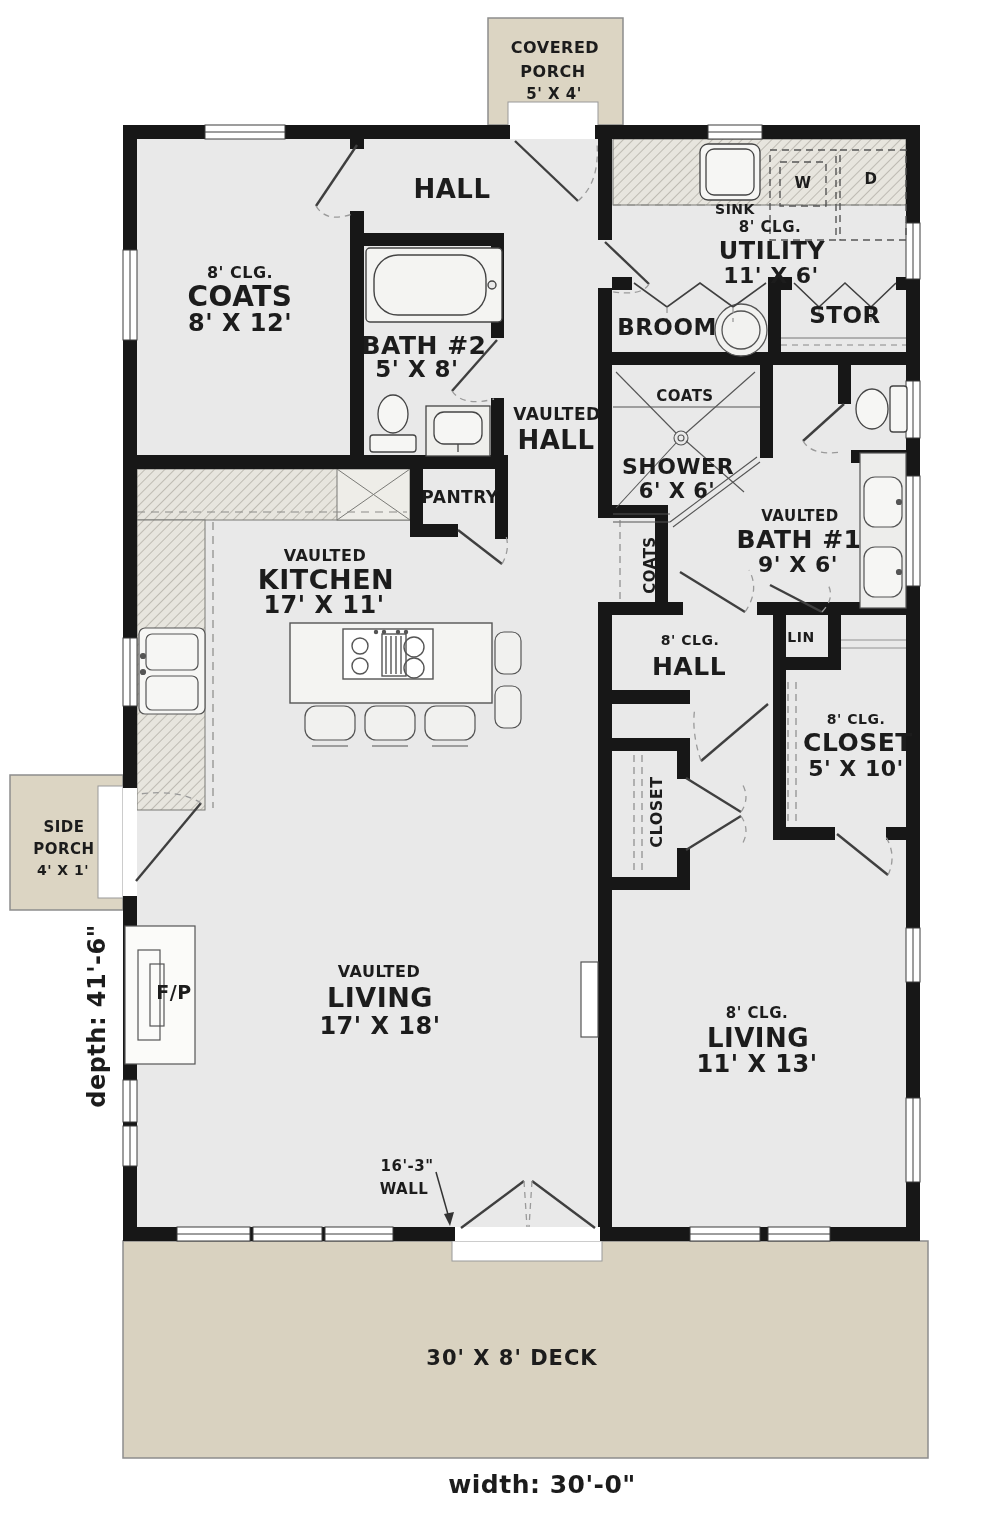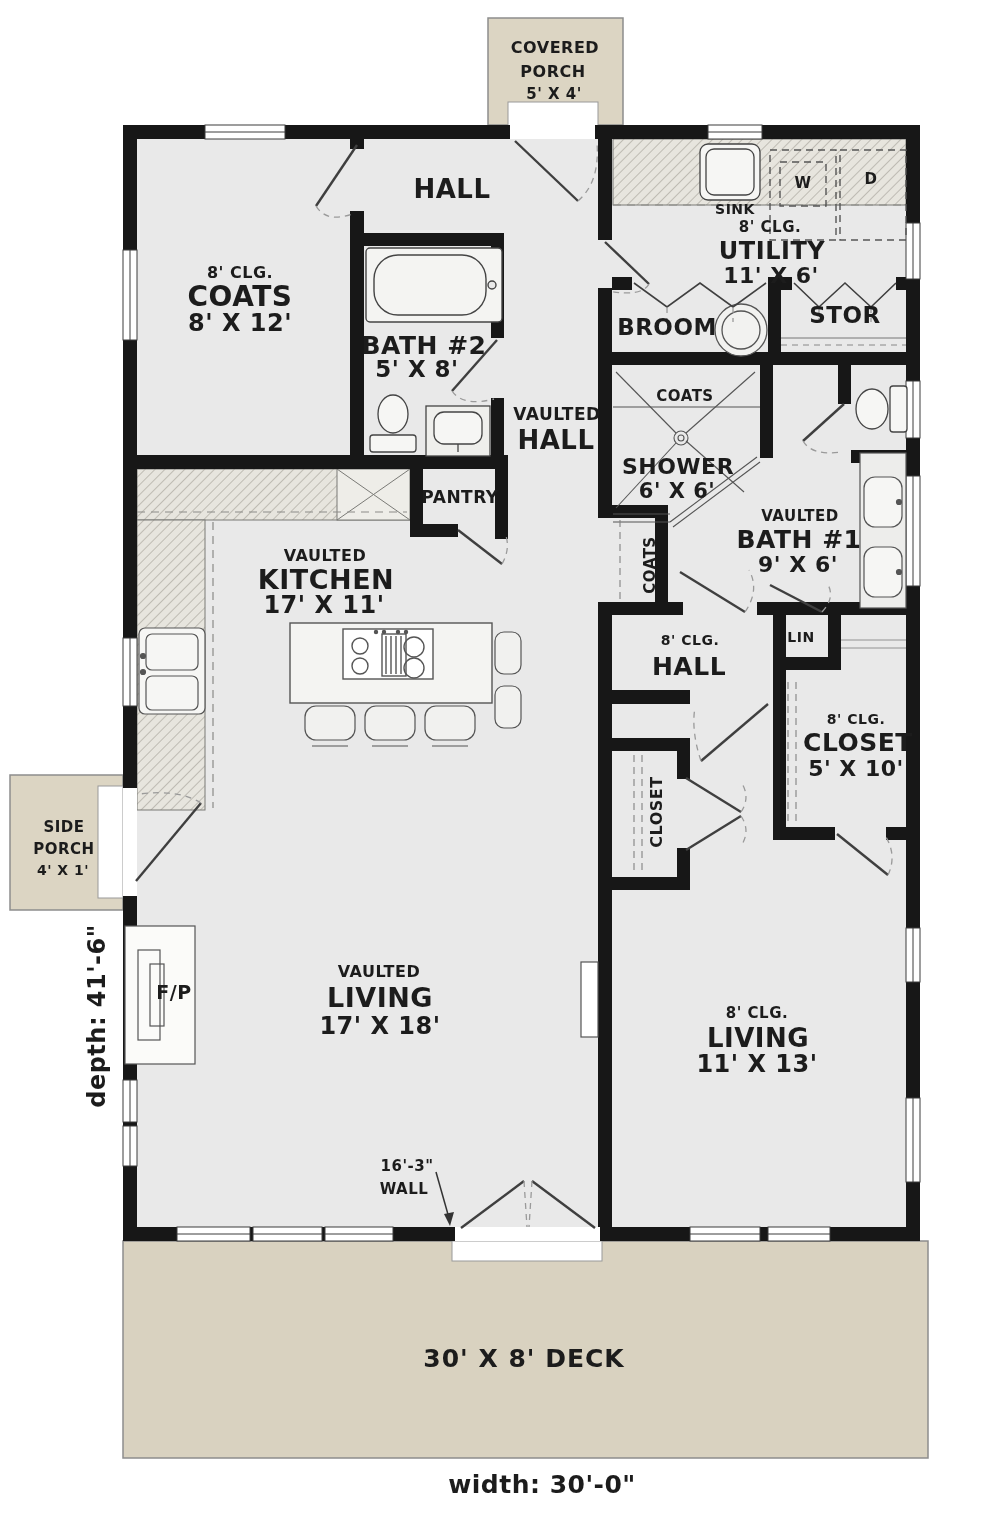--- a/index.html
+++ b/index.html
@@ -366,19 +366,19 @@
 
 <div class="lbl" style="left:174px;top:992px;font-size:19px">F/P</div>
 
 <div class="lbl" style="left:64px;top:827px;font-size:15px">SIDE</div>
 <div class="lbl" style="left:64px;top:849px;font-size:15px">PORCH</div>
 <div class="lbl" style="left:63px;top:870px;font-size:14px">4' X 1'</div>
 
 <div class="lbl" style="left:407px;top:1166px;font-size:15px">16'-3"</div>
 <div class="lbl" style="left:404px;top:1189px;font-size:15px">WALL</div>
 
-<div class="lbl" style="left:524px;top:1358px;font-size:25px;letter-spacing:1px">30' X 8' DECK</div>
+<div class="lbl" style="left:512px;top:1358px;font-size:21px;letter-spacing:1px">30' X 8' DECK</div>
 
 <div class="lbl vert" style="left:97px;top:1016px;font-size:24px;font-weight:600">depth: 41'-6"</div>
 <div class="lbl" style="left:542px;top:1484px;font-size:25px;font-weight:600">width: 30'-0"</div>
 
 
 </div>
 
 </body></html>

